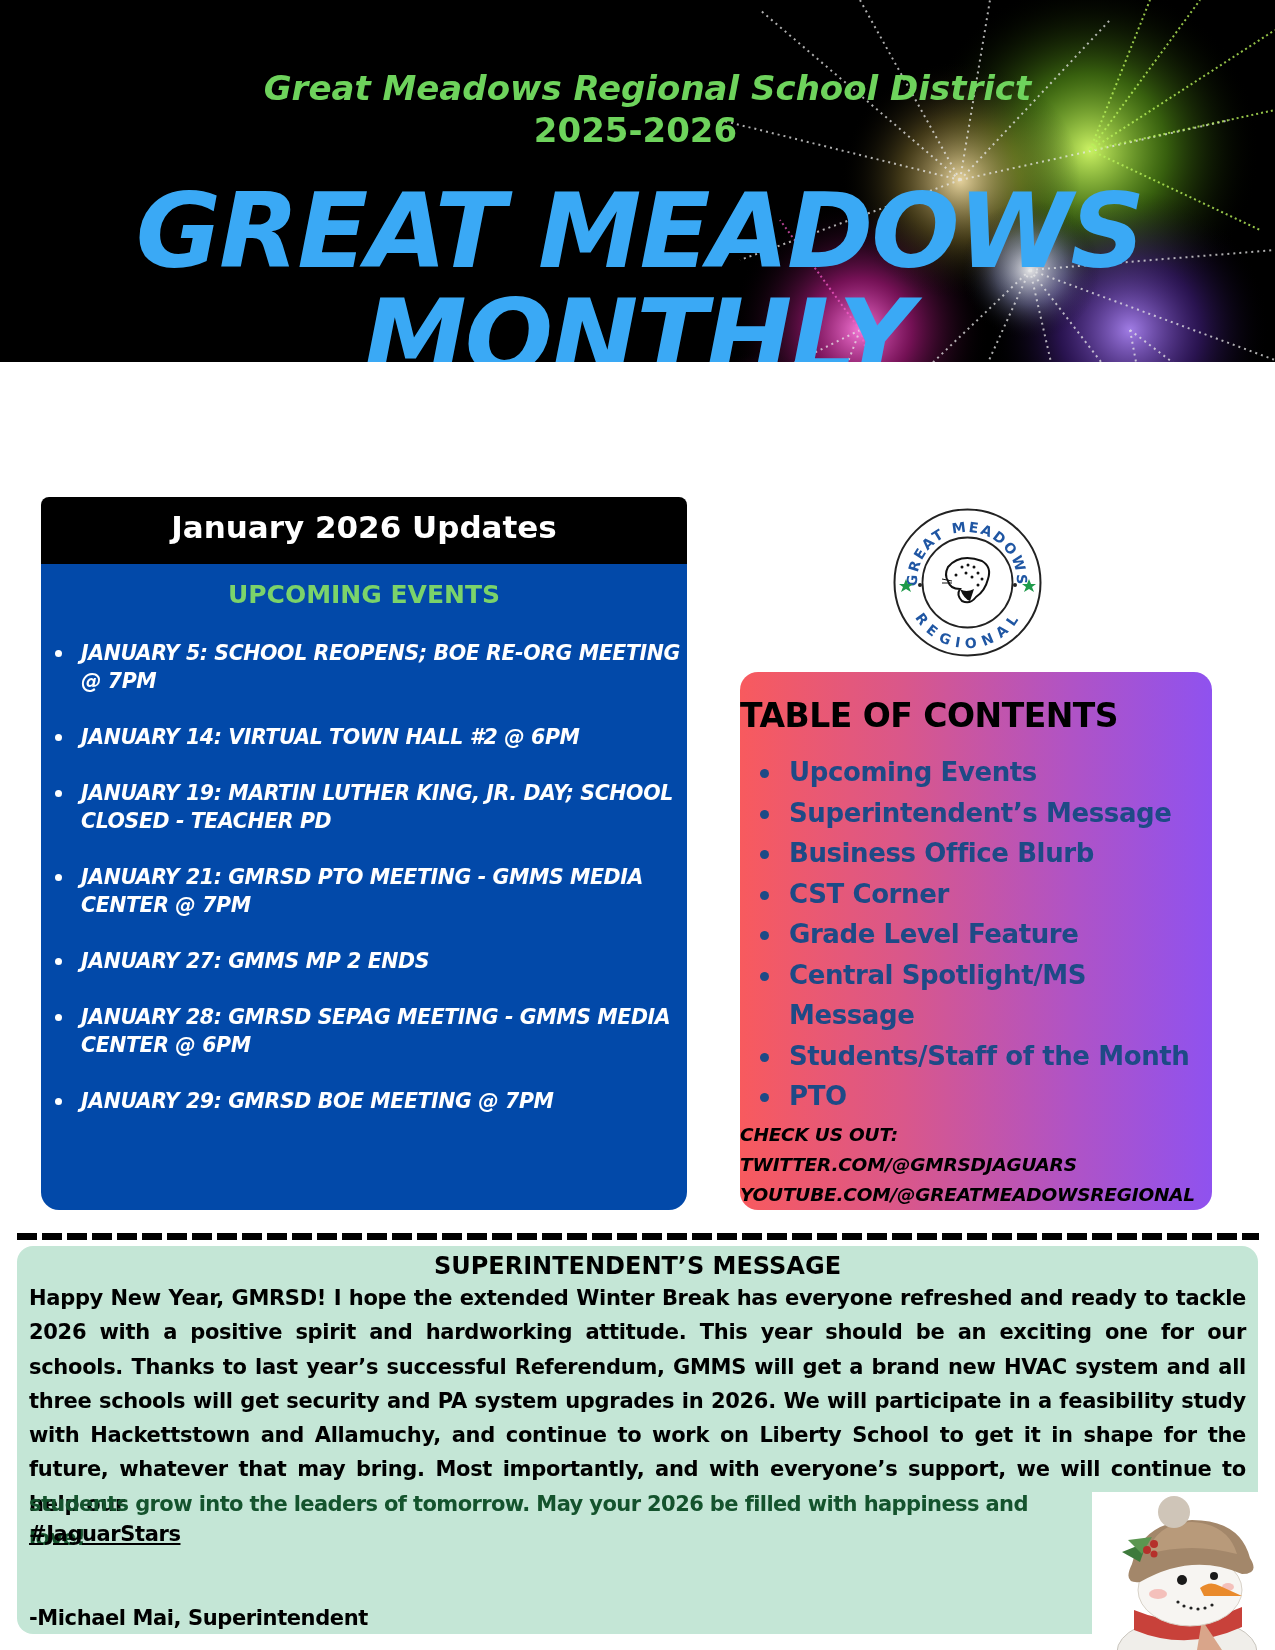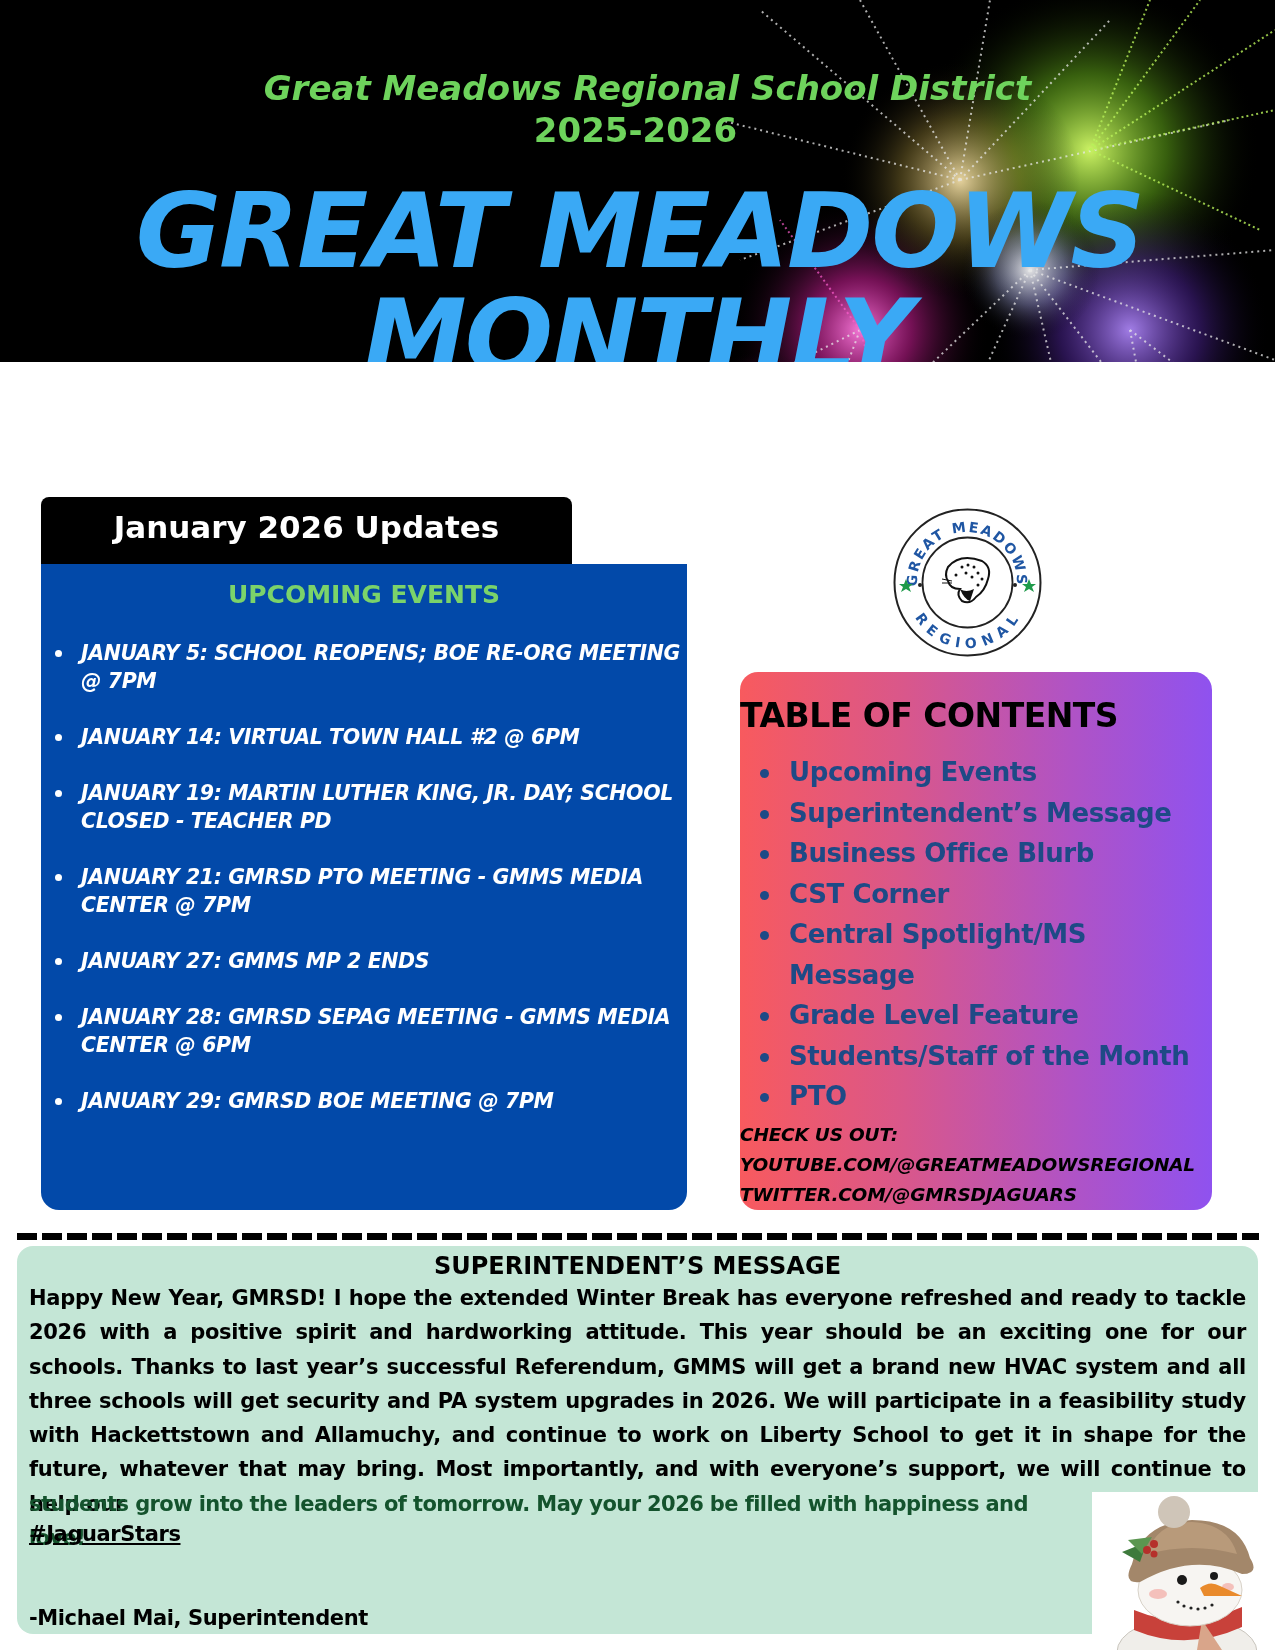--- a/index.html
+++ b/index.html
@@ -26,21 +26,21 @@
     }
     .title.t1 { top: 176px; left: 2px; }
     .title.t2 { top: 282px; left: 0px; }
     .vol {
       position: absolute; left: 1007px; top: 455px;
       color: #fff; font-weight: bold; font-size: 14px; letter-spacing: 0.3px;
     }
 
     
     .updates-head {
-      position: absolute; left: 41px; top: 497px; width: 531px; height: 68px;
+      position: absolute; left: 41px; top: 497px; width: 646px; height: 68px;
       background: #000; border-radius: 8px 8px 0 0;
       color: #fff; font-weight: bold; font-size: 31px; text-align: center; line-height: 60px;
     }
     .events-box {
       position: absolute; left: 41px; top: 564px; width: 646px; height: 646px;
       background: #0249a9; border-radius: 0 0 18px 18px;
     }
     .events-title {
       position: absolute; left: 0; top: 16px; width: 100%; text-align: center;
       color: #7bd36a; font-weight: bold; font-size: 25px;
@@ -252,29 +252,29 @@
   </g>
 </svg>
 
 <div class="toc">
   <div class="toc-title">TABLE OF CONTENTS</div>
   <ul class="toc-list">
     <li class="toc-item"><span class="dot"></span><span>Upcoming Events</span></li>
     <li class="toc-item"><span class="dot"></span><span>Superintendent’s Message</span></li>
     <li class="toc-item"><span class="dot"></span><span>Business Office Blurb</span></li>
     <li class="toc-item"><span class="dot"></span><span>CST Corner</span></li>
+    <li class="toc-item"><span class="dot"></span><span>Grade Level Feature</span></li>
     <li class="toc-item"><span class="dot"></span><span>Central Spotlight/MS Message</span></li>
-    <li class="toc-item"><span class="dot"></span><span>Grade Level Feature</span></li>
     <li class="toc-item"><span class="dot"></span><span>Students/Staff of the Month</span></li>
     <li class="toc-item"><span class="dot"></span><span>PTO</span></li>
   </ul>
   <div class="checkus">
     <div>CHECK US OUT:</div>
+    <div>TWITTER.COM/@GMRSDJAGUARS</div>
     <div>YOUTUBE.COM/@GREATMEADOWSREGIONAL</div>
-    <div>TWITTER.COM/@GMRSDJAGUARS</div>
   </div>
 </div>
 
 <div class="dashes"></div>
 
 <div class="msg-box"></div>
 <div class="msg-notch"></div>
 <div class="msg-title">SUPERINTENDENT’S MESSAGE</div>
 <div class="msg-body">Happy New Year, GMRSD! I hope the extended Winter Break has everyone refreshed and ready to tackle 2026 with a positive spirit and hardworking attitude. This year should be an exciting one for our schools. Thanks to last year’s successful Referendum, GMMS will get a brand new HVAC system and all three schools will get security and PA system upgrades in 2026. We will participate in a feasibility study with Hackettstown and Allamuchy, and continue to work on Liberty School to get it in shape for the future, whatever that may bring. Most importantly, and with everyone’s support, we will continue to help our</div>
 <div class="msg-last">students grow into the leaders of tomorrow. May your 2026 be filled with happiness and love!</div>

